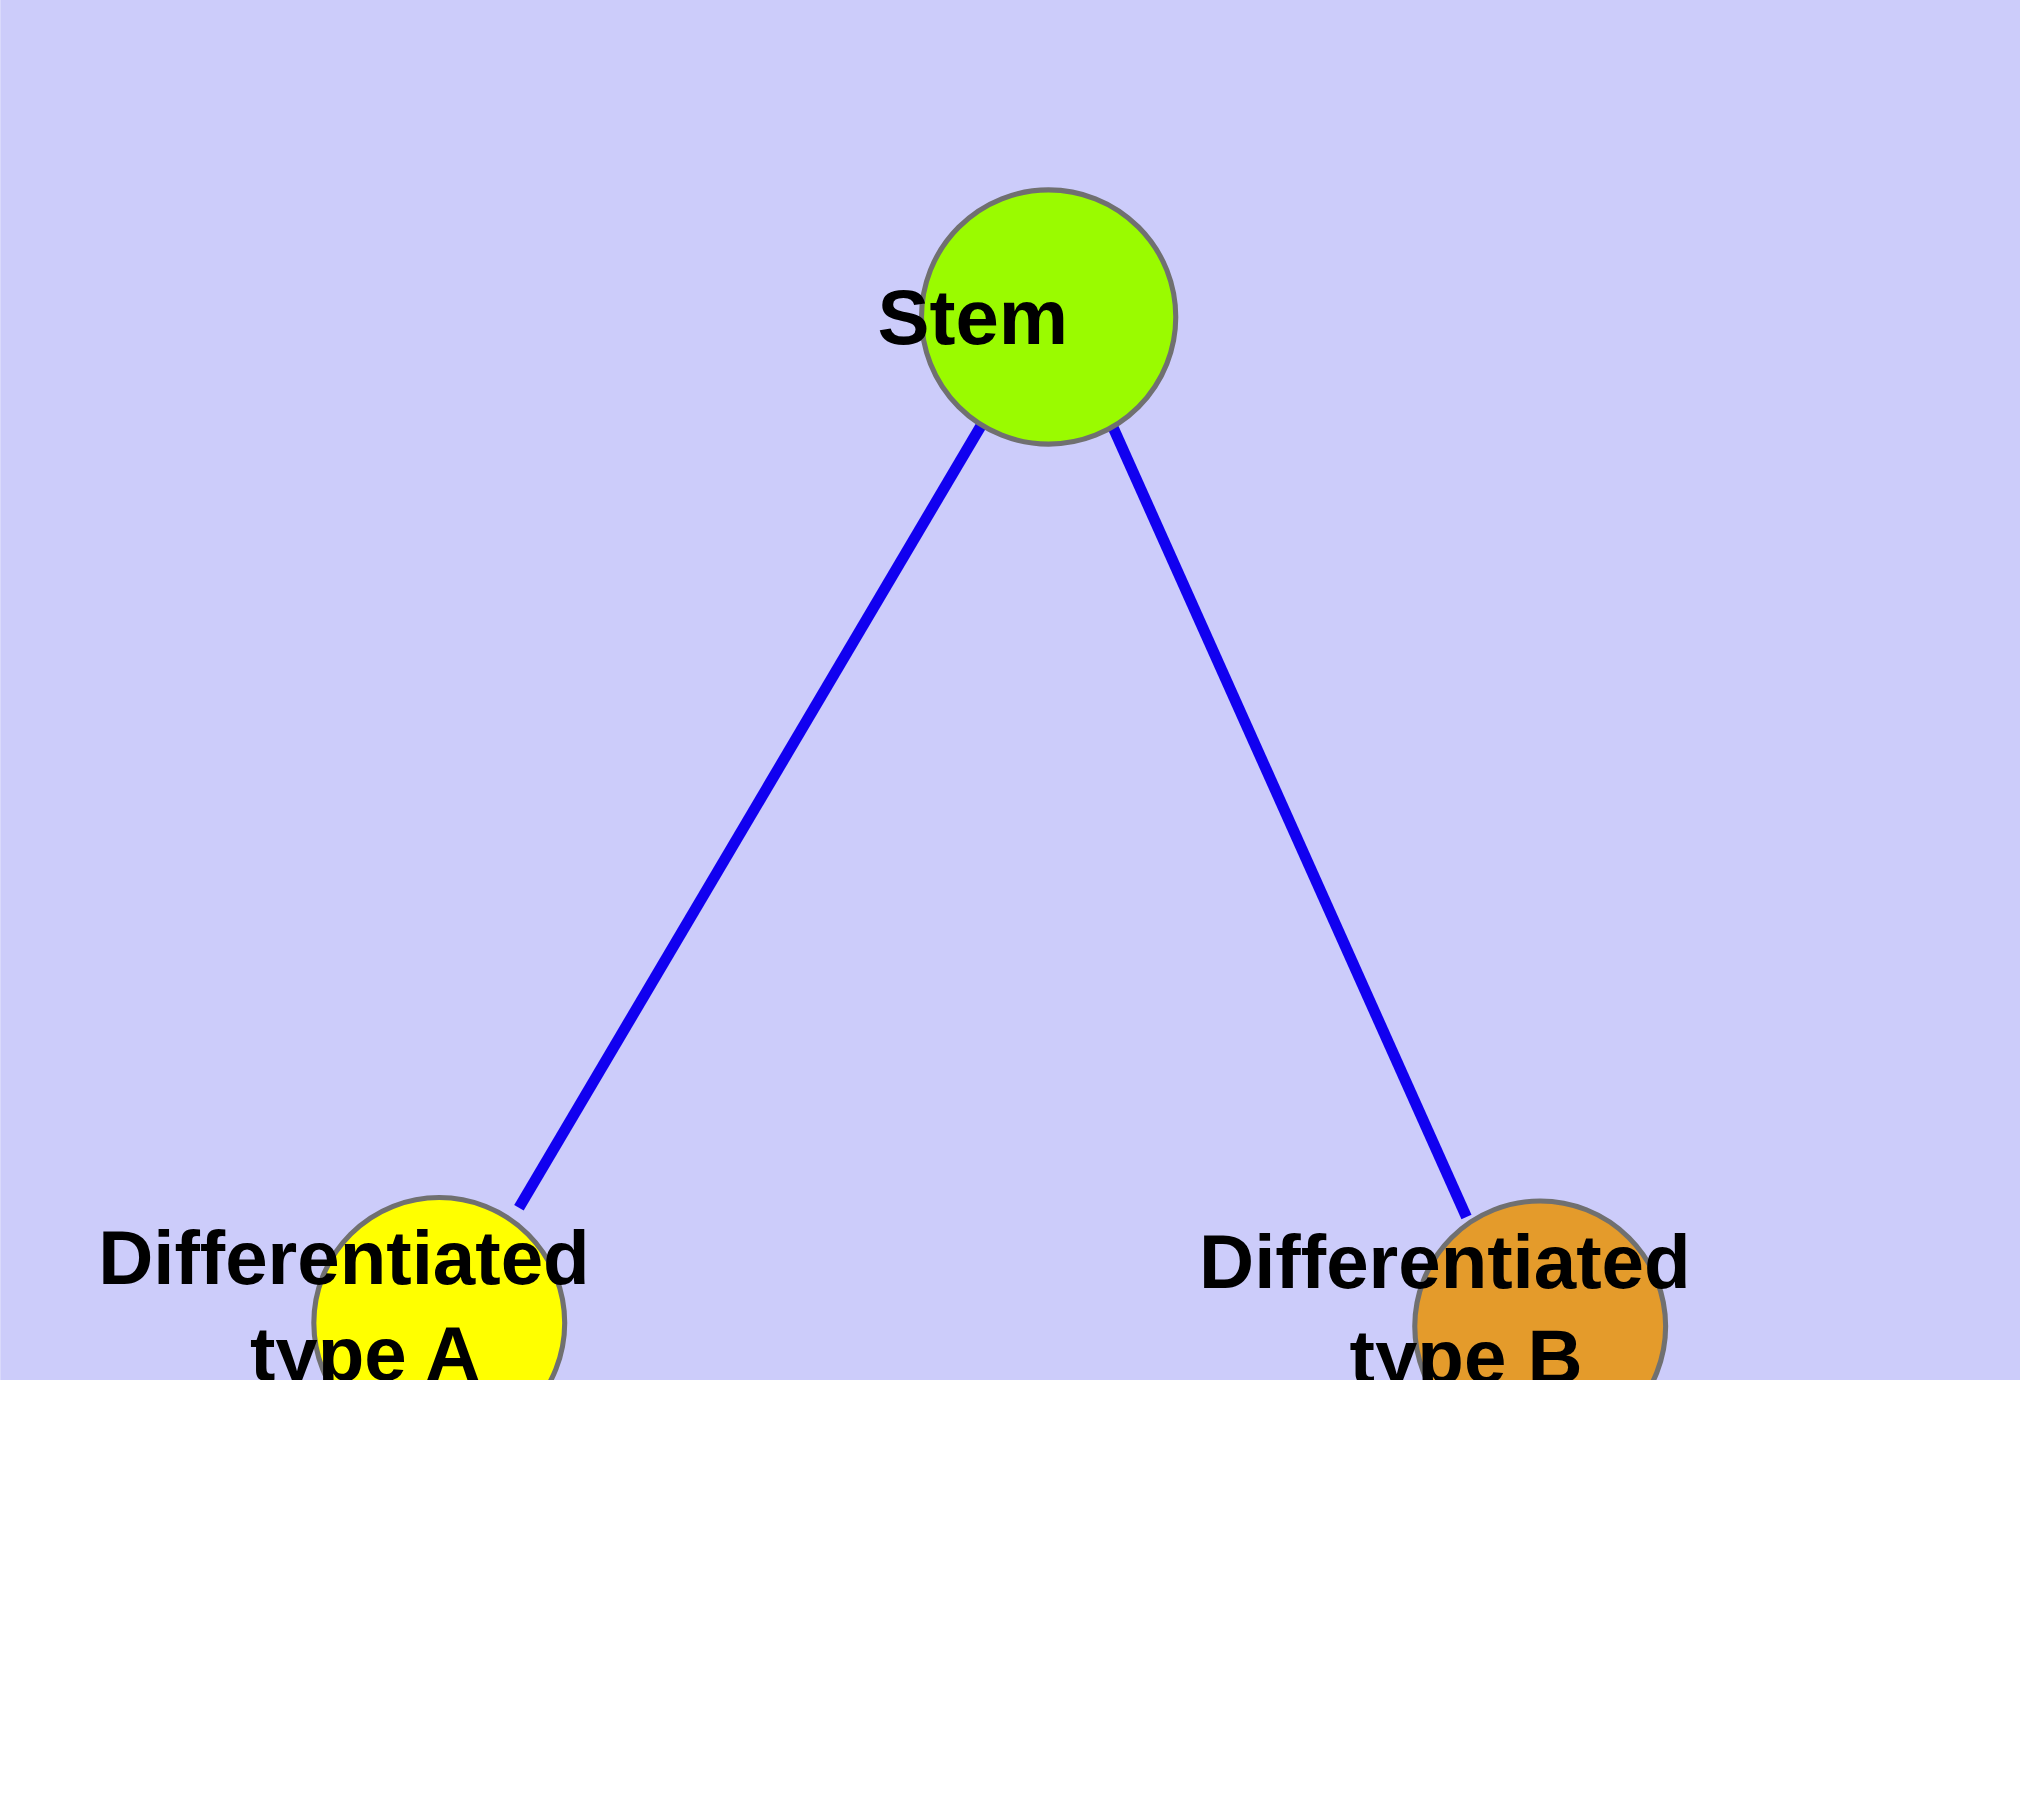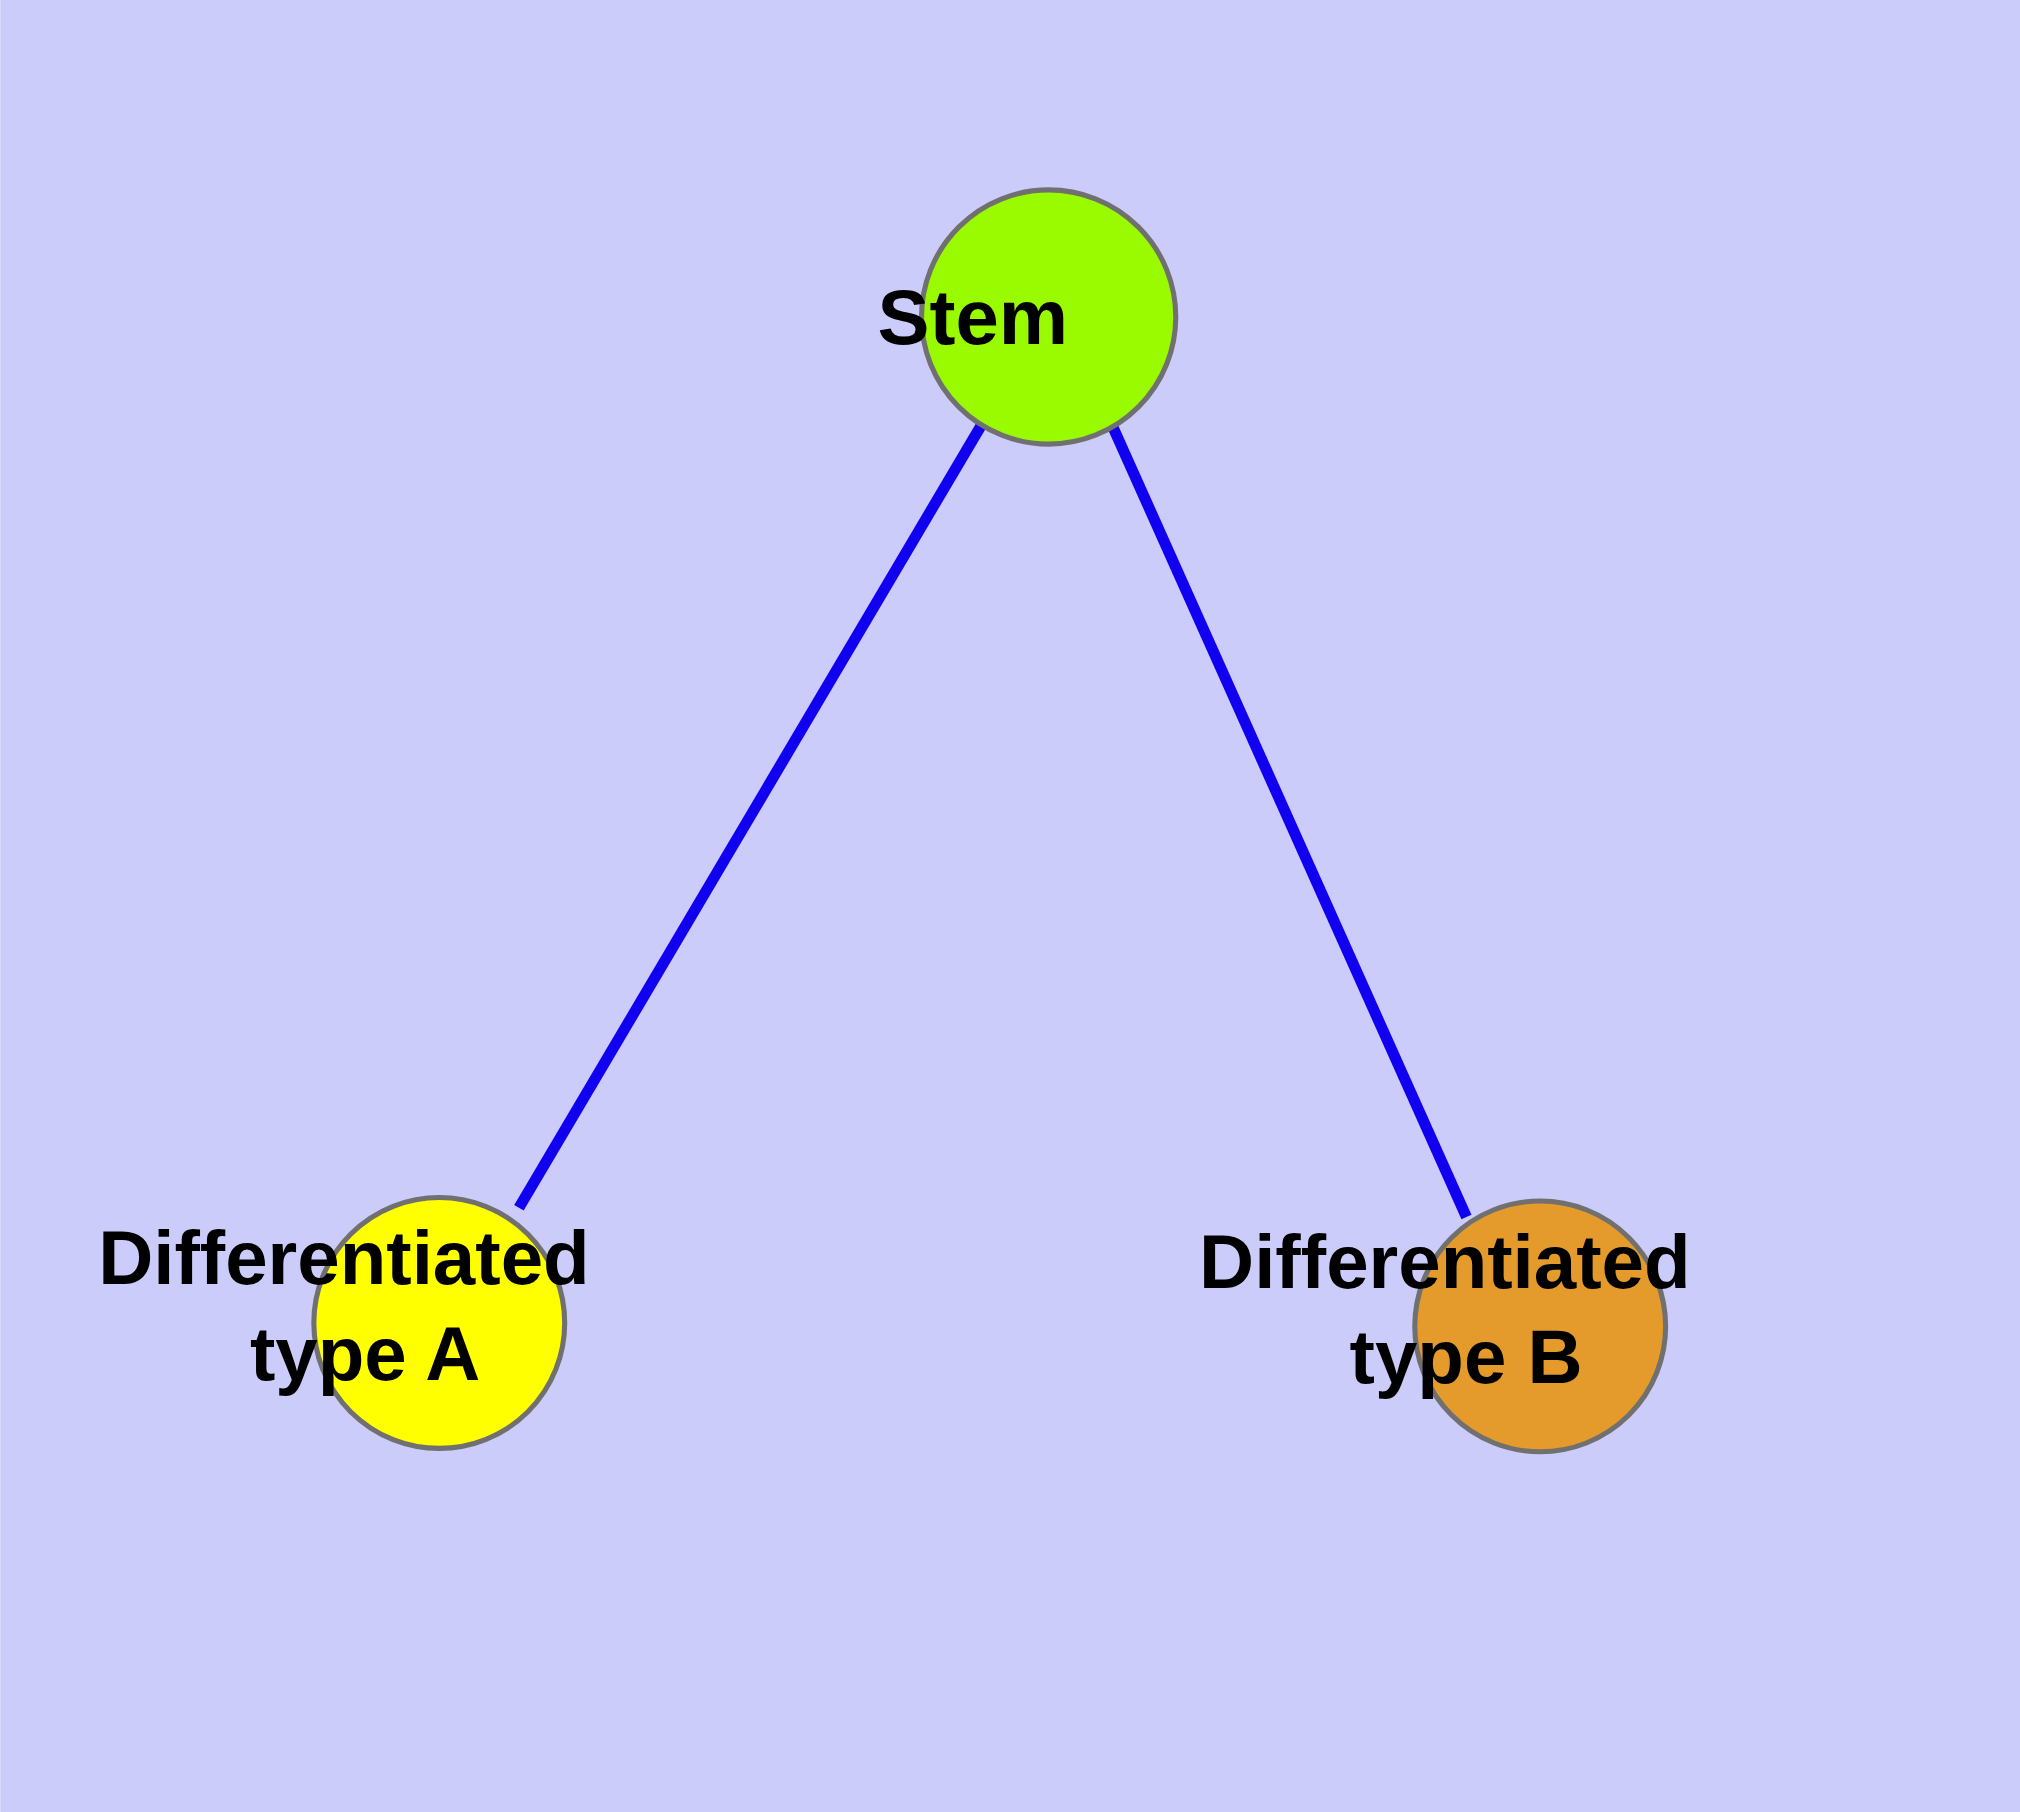--- a/index.html
+++ b/index.html
@@ -33,21 +33,21 @@
     font-weight: bold;
     fill: #000000;
     text-anchor: middle;
     dominant-baseline: alphabetic;
     white-space: pre;
   }
 </style>
 </head>
 <body>
 
-<div id="canvas" style="width: 2021px; height: 1812px;">
+<div id="canvas" style="width: 2021px; height: 1380px;">
   <svg id="graph-svg" viewBox="0 0 2384 2138" style="width: 2021px; height: 1812px;">
 
     <rect class="bg-rect" x="0" y="0" width="2384" height="2138" fill="#ccccfa"></rect>
 
     <g>
       <line class="graph-edge" x1="1158" y1="501" x2="612" y2="1425" stroke="#1100f0" stroke-width="13"></line>
       <line class="graph-edge" x1="1312" y1="502" x2="1730" y2="1436" stroke="#1100f0" stroke-width="13"></line>
     </g>
 
     <g>

